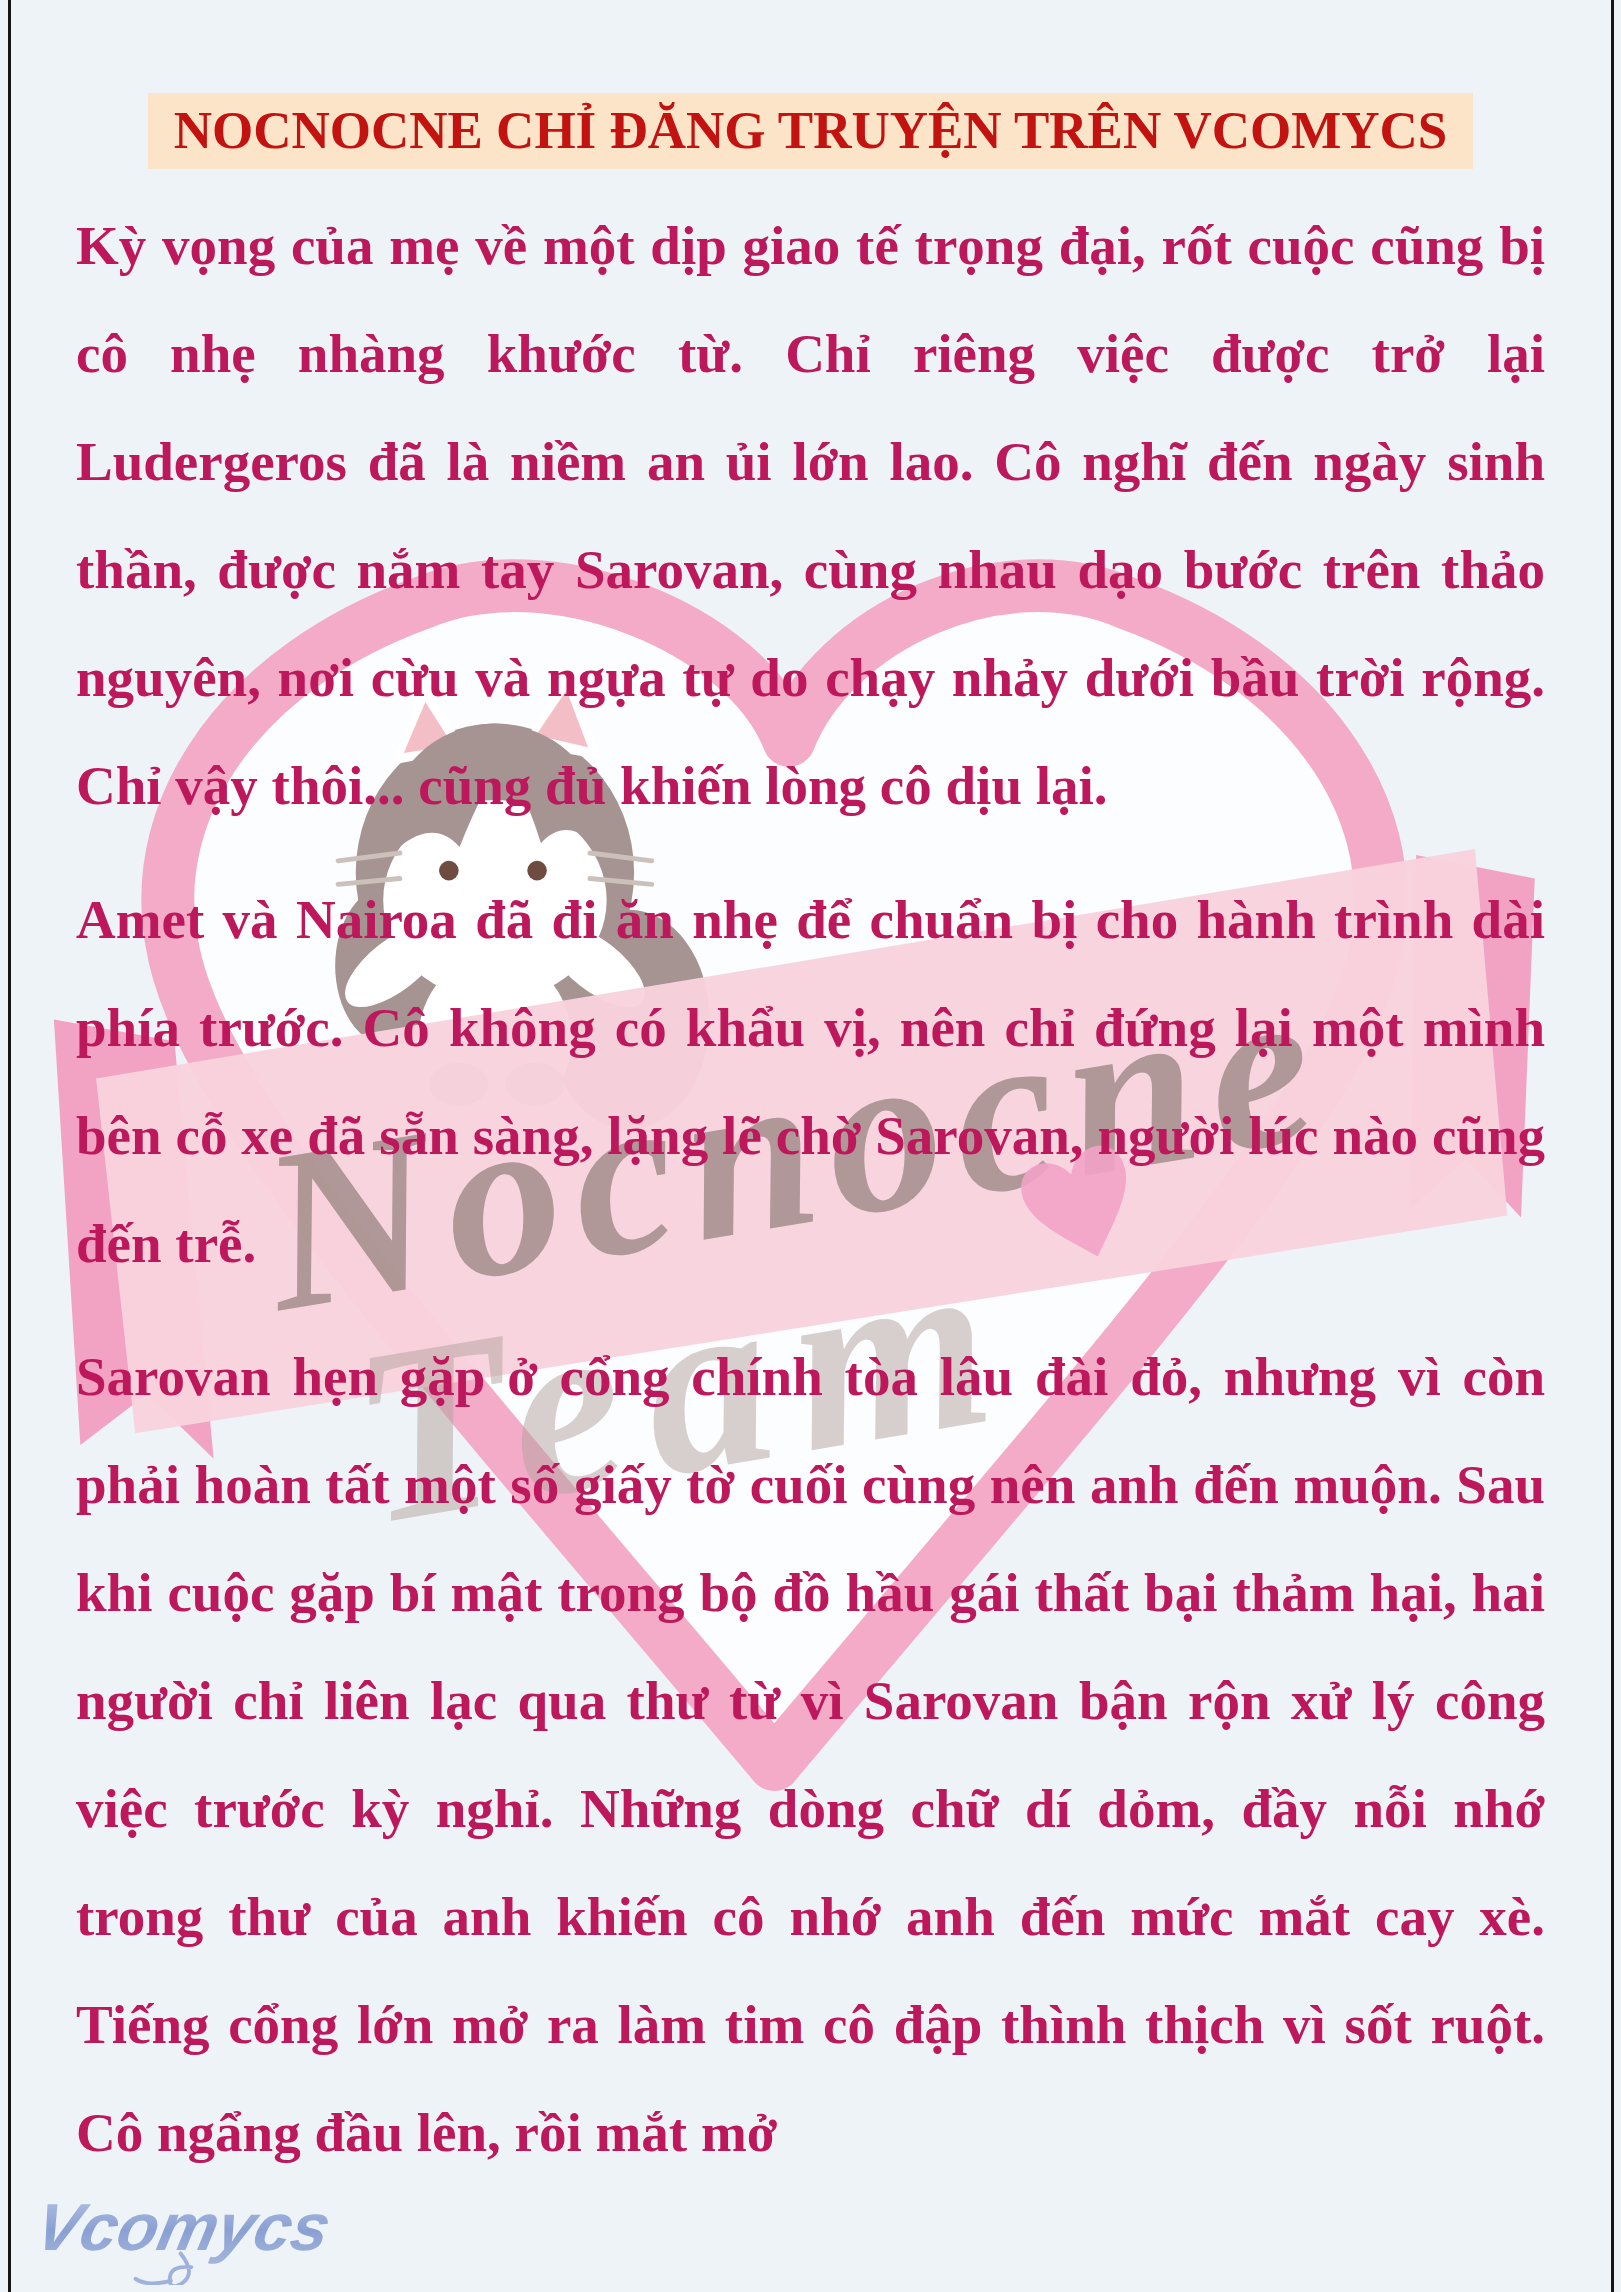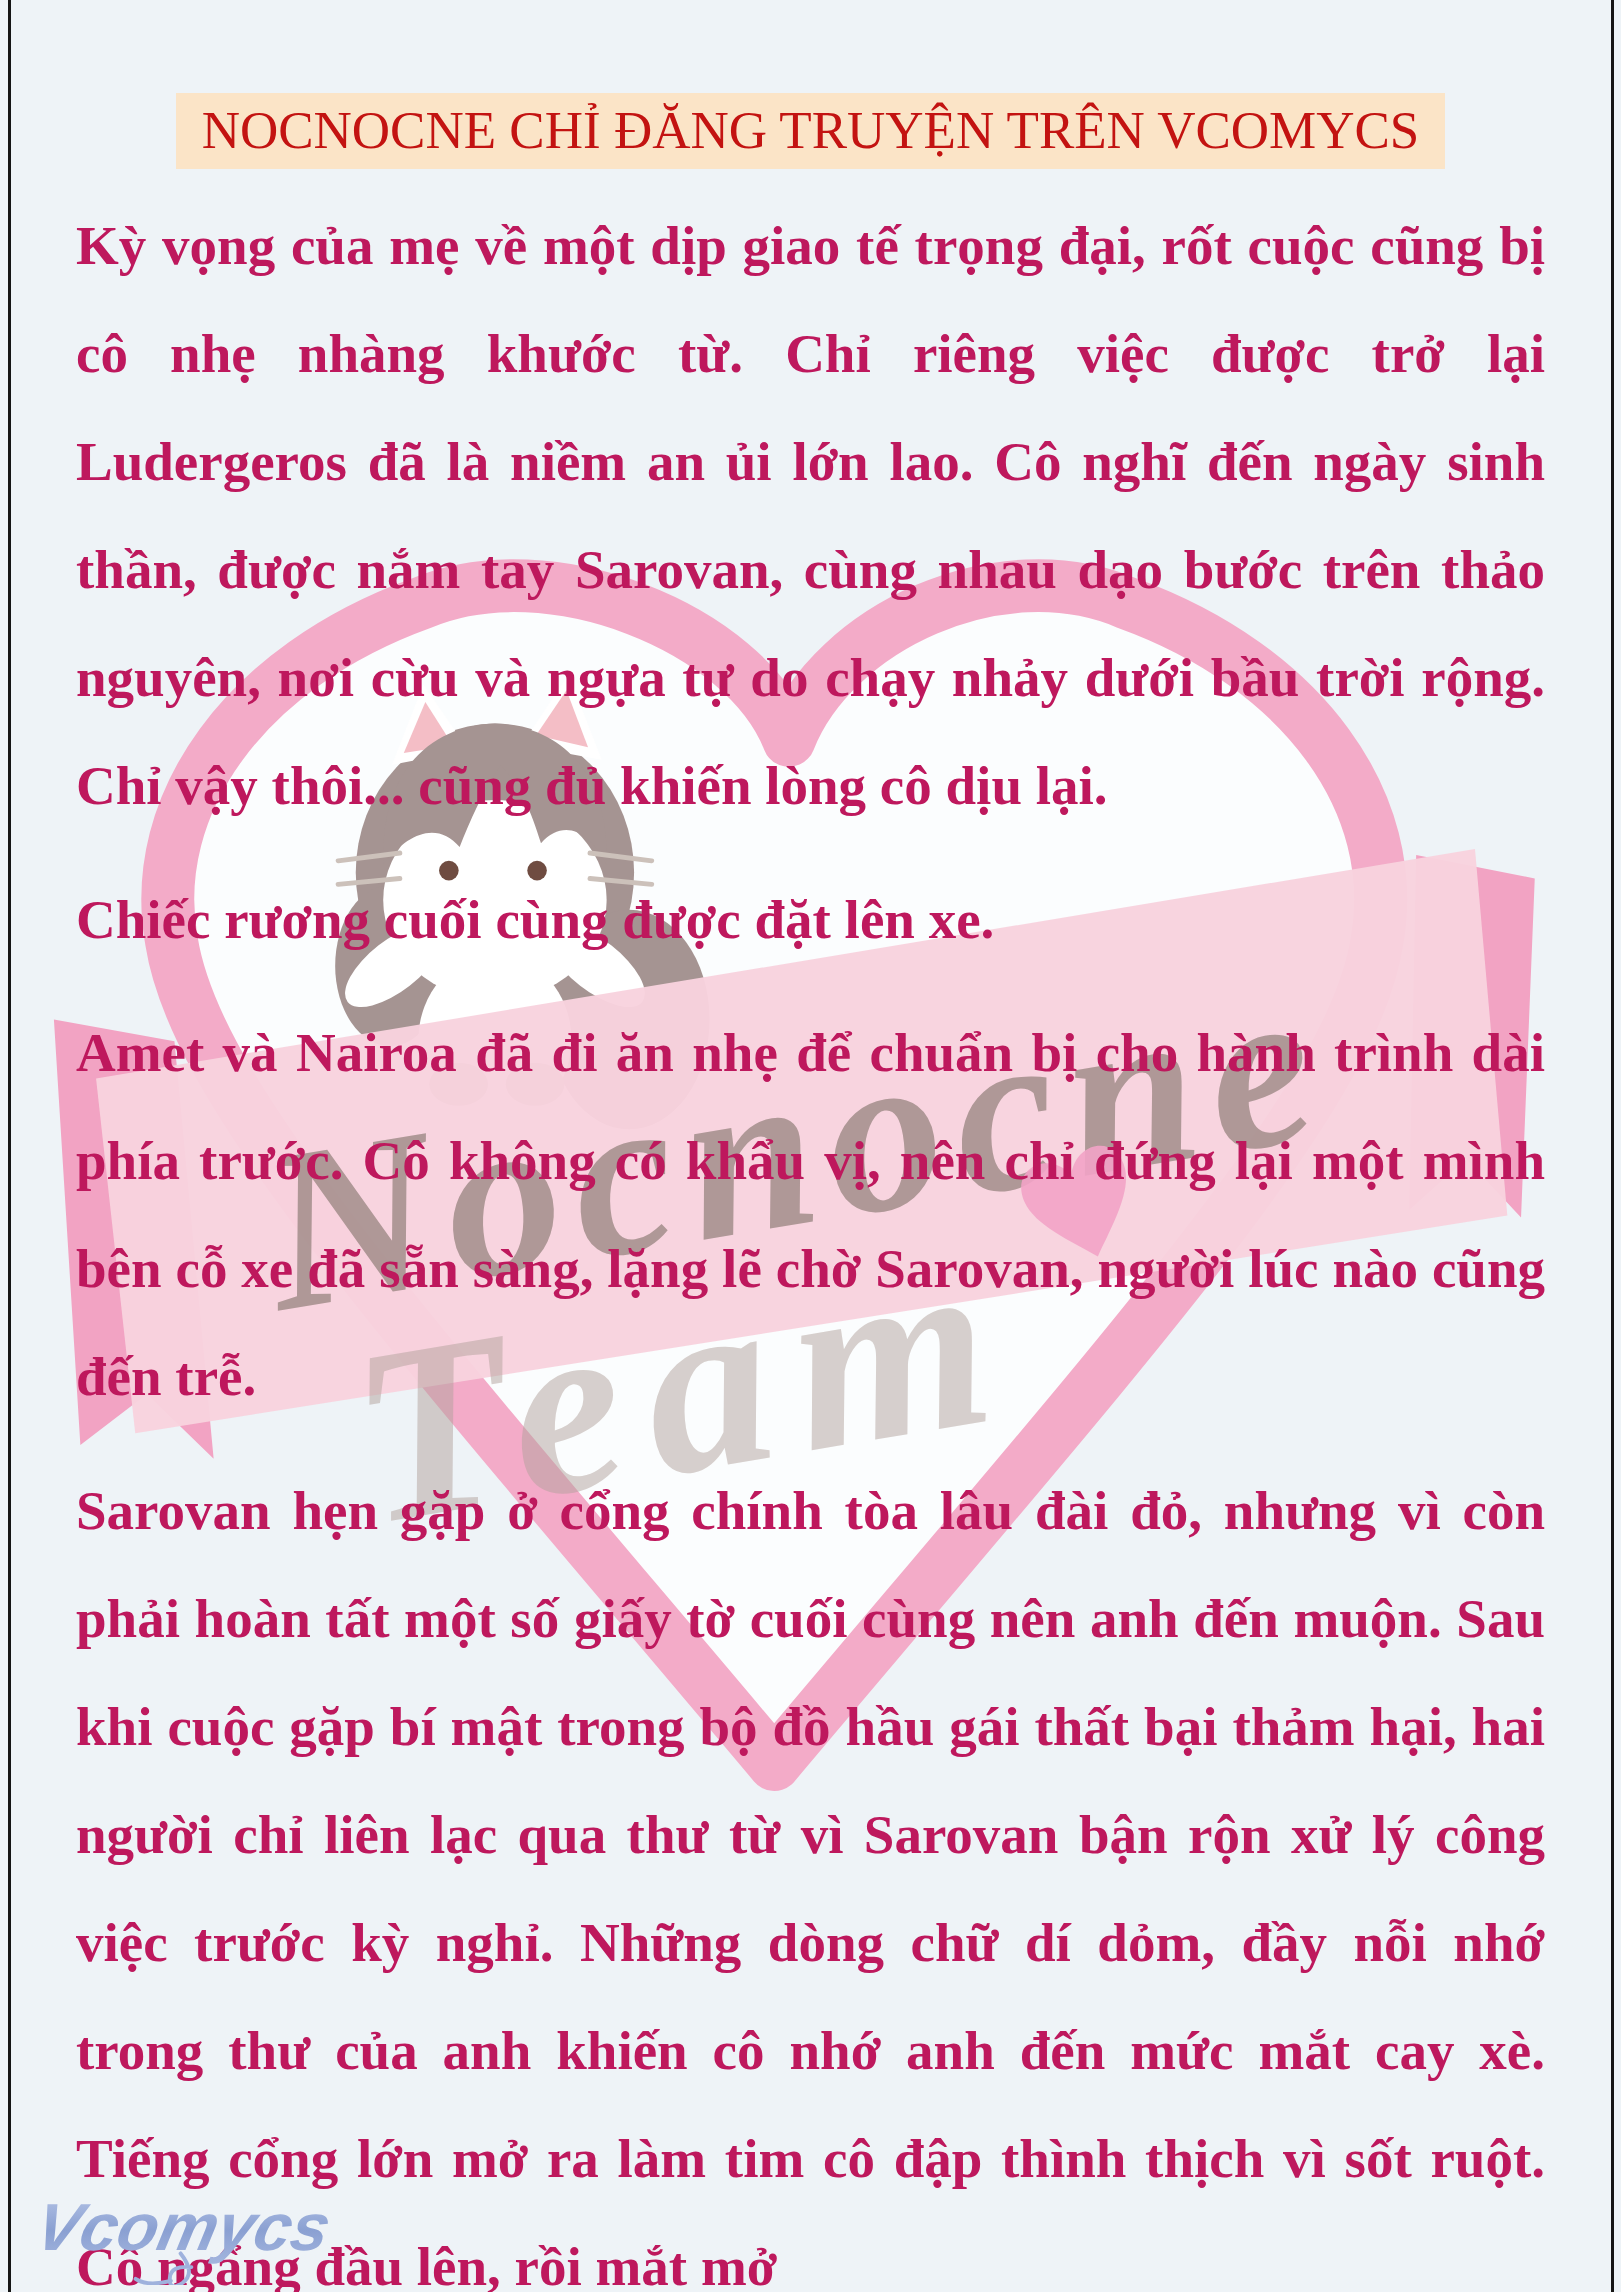--- a/index.html
+++ b/index.html
@@ -14,21 +14,21 @@
   .edge-line.left{left:7.8px;}
   .edge-line.right{right:6.9px;}
   .content{
     position:absolute;left:76px;right:76px;top:93px;z-index:2;
   }
   .header-band{
     display:block;margin:0 auto 23.5px auto;width:-moz-fit-content;width:fit-content;
     background:#fbe4c7;padding:6.9px 25.5px 8.8px 25.5px;
   }
   .header-band span{
-    color:#c31311;font-weight:normal;font-size:53px;letter-spacing:0px;
+    color:#c31311;font-weight:bold;font-size:53px;letter-spacing:0px;
     white-space:nowrap;
   }
   .para{
     margin:0 0 25.5px 0;
     color:#be185d;
     font-size:55px;
     font-weight:bold;
     line-height:108px;
     text-align:justify;
     text-justify:inter-word;
@@ -104,21 +104,20 @@
   </svg>
 
   <div class="edge-line left"></div>
   <div class="edge-line right"></div>
 
   <div class="content">
     <div class="header-band">
       <span>NOCNOCNE CHỈ ĐĂNG TRUYỆN TRÊN VCOMYCS</span>
     </div>
     <p class="para">Kỳ vọng của mẹ về một dịp giao tế trọng đại, rốt cuộc cũng bị cô nhẹ nhàng khước từ. Chỉ riêng việc được trở lại Ludergeros đã là niềm an ủi lớn lao. Cô nghĩ đến ngày sinh thần, được nắm tay Sarovan, cùng nhau dạo bước trên thảo nguyên, nơi cừu và ngựa tự do chạy nhảy dưới bầu trời rộng. Chỉ vậy thôi... cũng đủ khiến lòng cô dịu lại.</p>
-    <p class="para">Chiếc rương cuối cùng được đặt lên xe.</p>
     <p class="para">Amet và Nairoa đã đi ăn nhẹ để chuẩn bị cho hành trình dài phía trước. Cô không có khẩu vị, nên chỉ đứng lại một mình bên cỗ xe đã sẵn sàng, lặng lẽ chờ Sarovan, người lúc nào cũng đến trễ.</p>
     <p class="para">Sarovan hẹn gặp ở cổng chính tòa lâu đài đỏ, nhưng vì còn phải hoàn tất một số giấy tờ cuối cùng nên anh đến muộn. Sau khi cuộc gặp bí mật trong bộ đồ hầu gái thất bại thảm hại, hai người chỉ liên lạc qua thư từ vì Sarovan bận rộn xử lý công việc trước kỳ nghỉ. Những dòng chữ dí dỏm, đầy nỗi nhớ trong thư của anh khiến cô nhớ anh đến mức mắt cay xè. Tiếng cổng lớn mở ra làm tim cô đập thình thịch vì sốt ruột. Cô ngẩng đầu lên, rồi mắt mở</p>
   </div>
 
   <div class="logo-wrap">
     <svg width="323" height="116" viewBox="0 0 330 118">
       <defs>
         <linearGradient id="logoGrad" x1="0" y1="0" x2="0" y2="1">
           <stop offset="0" stop-color="#b9c7e8"></stop>
           <stop offset="0.55" stop-color="#8aa0d2"></stop>

